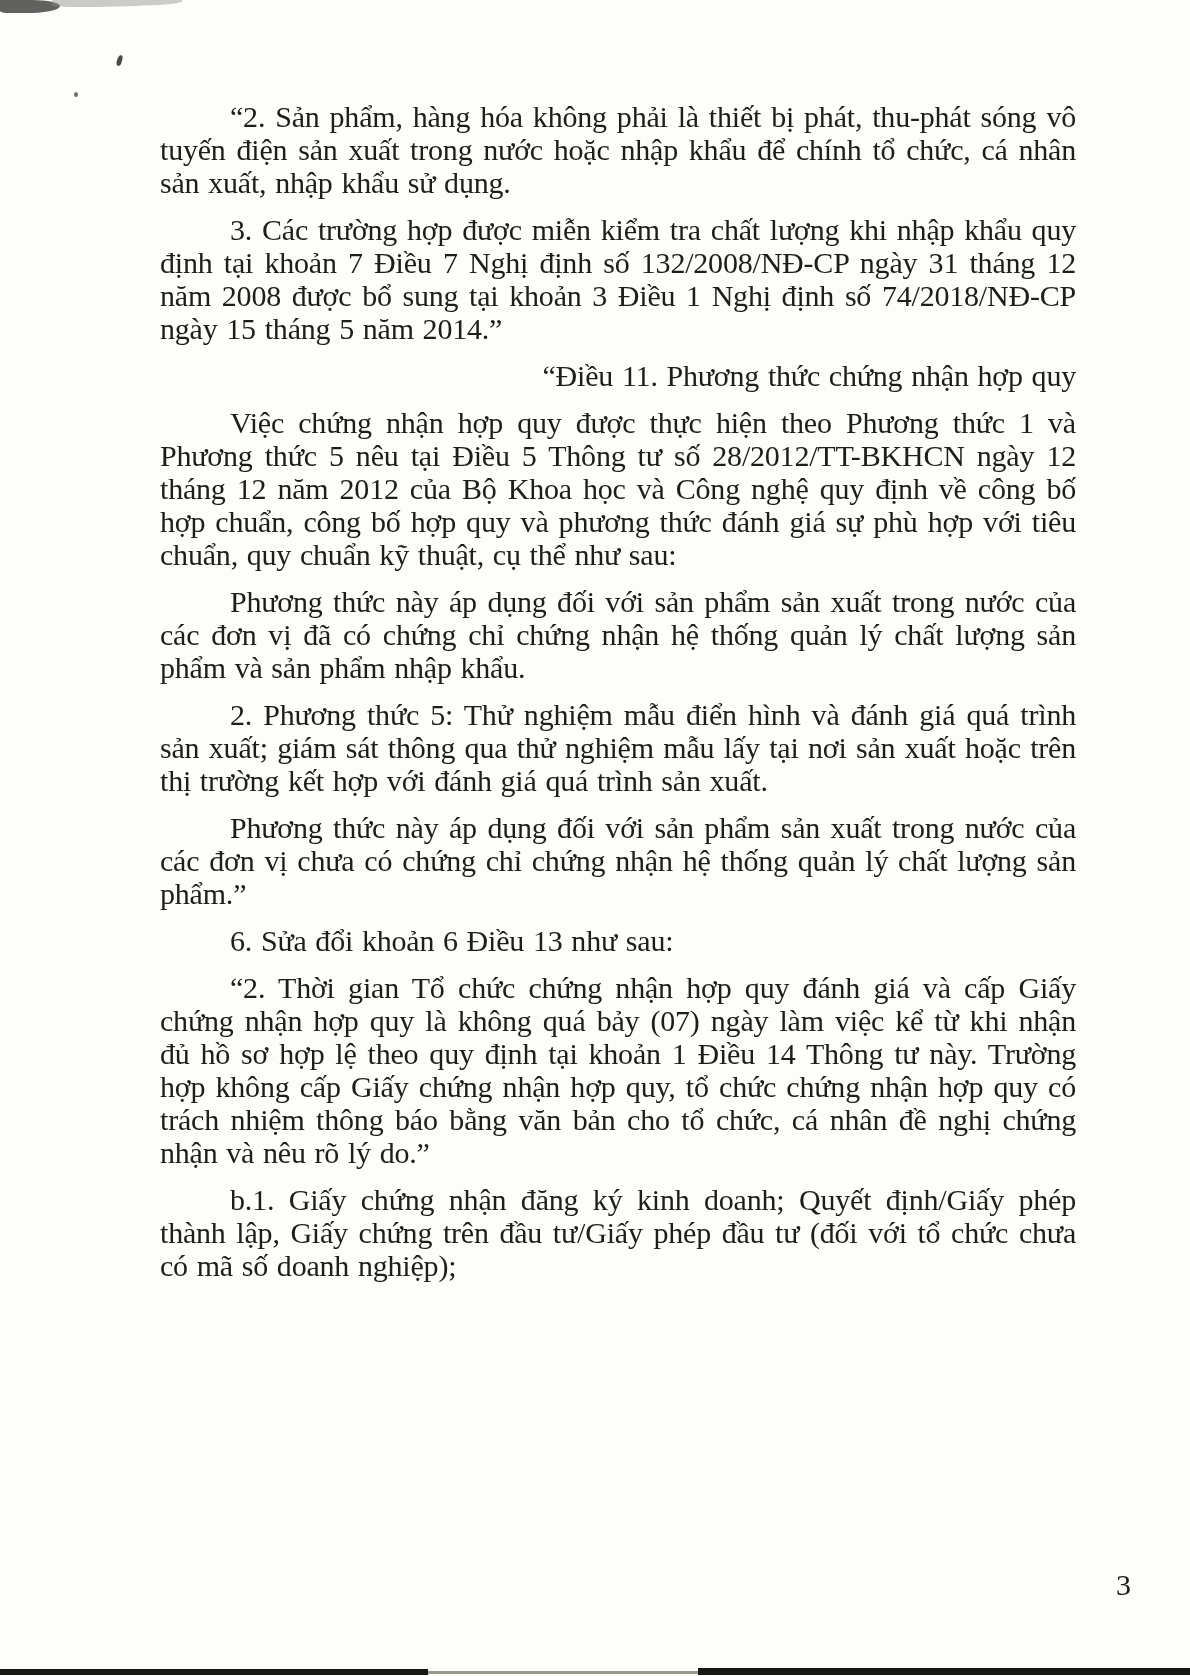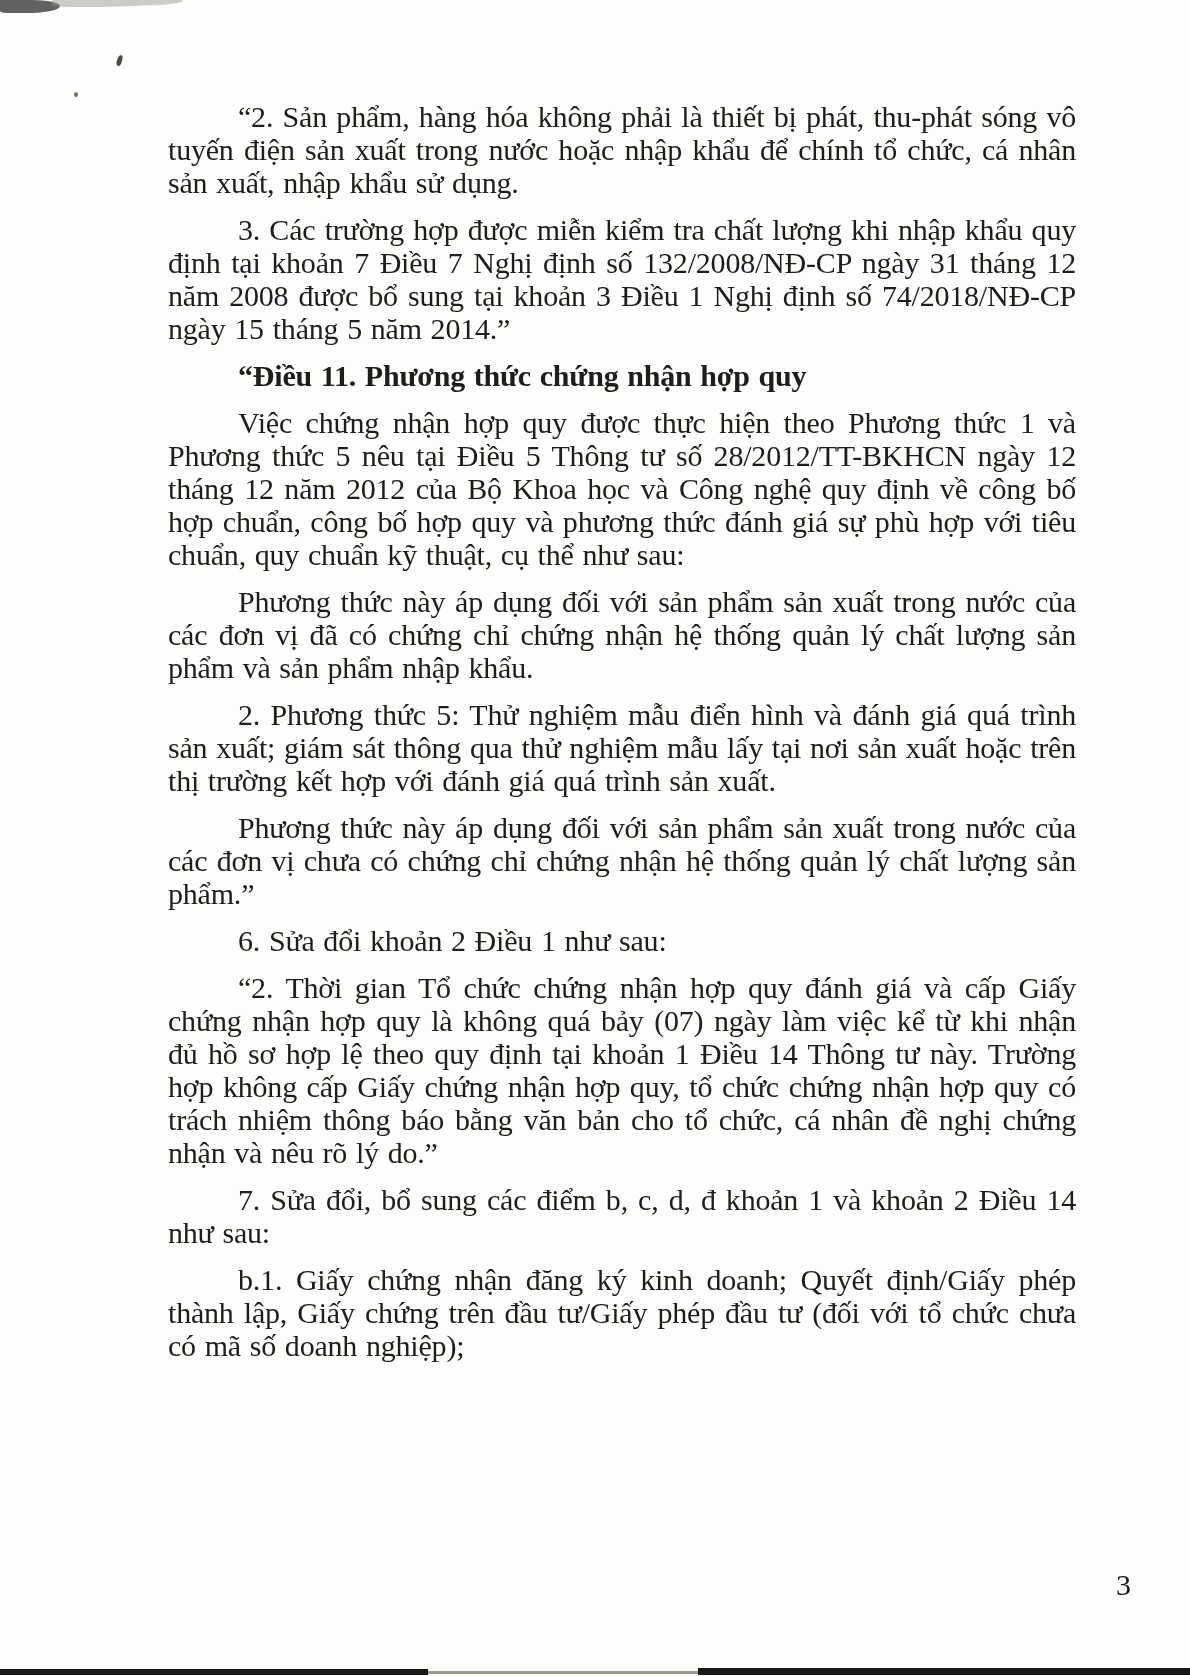--- a/index.html
+++ b/index.html
@@ -16,32 +16,32 @@
   }
 
   .doc-body {
     position: absolute;
     left: 160px;
     top: 100px;
     width: 916px;
   }
 
   .para {
-    margin: 0 0 14px 8px;
+    margin: 0 0 14px 0;
     font-size: 30px;
     line-height: 33px;
     text-align: justify;
     text-indent: 70px;
     word-spacing: 1.5px;
     letter-spacing: -0.2px;
   }
 
   .para.heading {
-    font-weight: bold;
-    text-align: left;
+    font-weight: normal;
+    text-align: right;
   }
 
   .page-number {
     position: absolute;
     left: 1116px;
     top: 1568px;
     font-size: 30px;
     line-height: 33px;
   }
 
@@ -90,23 +90,22 @@
   <div class="artifact speck-3"></div>
 
   <main class="doc-body">
       <p class="para body">“2. Sản phẩm, hàng hóa không phải là thiết bị phát, thu-phát sóng vô tuyến điện sản xuất trong nước hoặc nhập khẩu để chính tổ chức, cá nhân sản xuất, nhập khẩu sử dụng.</p>
       <p class="para body">3. Các trường hợp được miễn kiểm tra chất lượng khi nhập khẩu quy định tại khoản 7 Điều 7 Nghị định số 132/2008/NĐ-CP ngày 31 tháng 12 năm 2008 được bổ sung tại khoản 3 Điều 1 Nghị định số 74/2018/NĐ-CP ngày 15 tháng 5 năm 2014.”</p>
       <p class="para heading">“Điều 11. Phương thức chứng nhận hợp quy</p>
       <p class="para body">Việc chứng nhận hợp quy được thực hiện theo Phương thức 1 và Phương thức 5 nêu tại Điều 5 Thông tư số 28/2012/TT-BKHCN ngày 12 tháng 12 năm 2012 của Bộ Khoa học và Công nghệ quy định về công bố hợp chuẩn, công bố hợp quy và phương thức đánh giá sự phù hợp với tiêu chuẩn, quy chuẩn kỹ thuật, cụ thể như sau:</p>
       <p class="para body">Phương thức này áp dụng đối với sản phẩm sản xuất trong nước của các đơn vị đã có chứng chỉ chứng nhận hệ thống quản lý chất lượng sản phẩm và sản phẩm nhập khẩu.</p>
       <p class="para body">2. Phương thức 5: Thử nghiệm mẫu điển hình và đánh giá quá trình sản xuất; giám sát thông qua thử nghiệm mẫu lấy tại nơi sản xuất hoặc trên thị trường kết hợp với đánh giá quá trình sản xuất.</p>
       <p class="para body">Phương thức này áp dụng đối với sản phẩm sản xuất trong nước của các đơn vị chưa có chứng chỉ chứng nhận hệ thống quản lý chất lượng sản phẩm.”</p>
-      <p class="para body">6. Sửa đổi khoản 2 Điều 1 như sau:</p>
+      <p class="para body">6. Sửa đổi khoản 6 Điều 13 như sau:</p>
       <p class="para body">“2. Thời gian Tổ chức chứng nhận hợp quy đánh giá và cấp Giấy chứng nhận hợp quy là không quá bảy (07) ngày làm việc kể từ khi nhận đủ hồ sơ hợp lệ theo quy định tại khoản 1 Điều 14 Thông tư này. Trường hợp không cấp Giấy chứng nhận hợp quy, tổ chức chứng nhận hợp quy có trách nhiệm thông báo bằng văn bản cho tổ chức, cá nhân đề nghị chứng nhận và nêu rõ lý do.”</p>
-      <p class="para body">7. Sửa đổi, bổ sung các điểm b, c, d, đ khoản 1 và khoản 2 Điều 14 như sau:</p>
       <p class="para body">b.1. Giấy chứng nhận đăng ký kinh doanh; Quyết định/Giấy phép thành lập, Giấy chứng trên đầu tư/Giấy phép đầu tư (đối với tổ chức chưa có mã số doanh nghiệp);</p>
     </main>
 
   <div class="page-number">3</div>
 
   <div class="artifact bottom-bar-left"></div>
   <div class="artifact bottom-bar-mid"></div>
   <div class="artifact bottom-bar-right"></div>
 
 </div>

